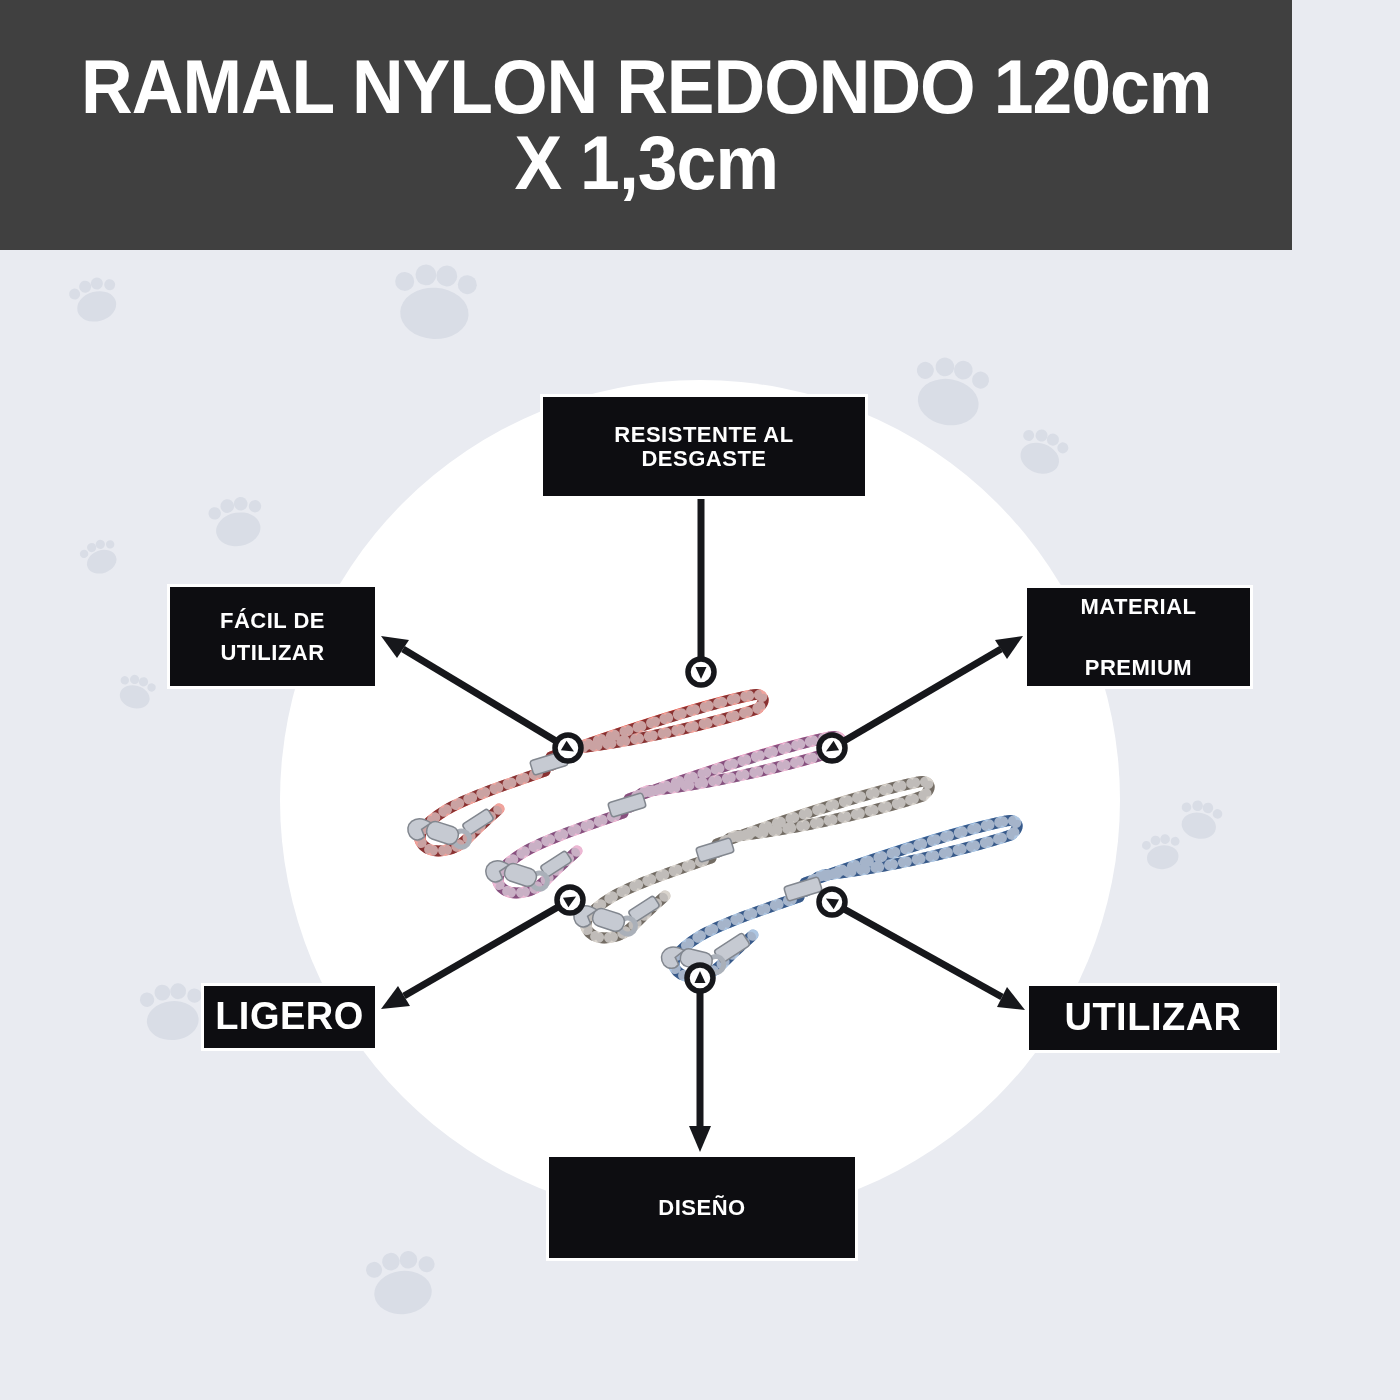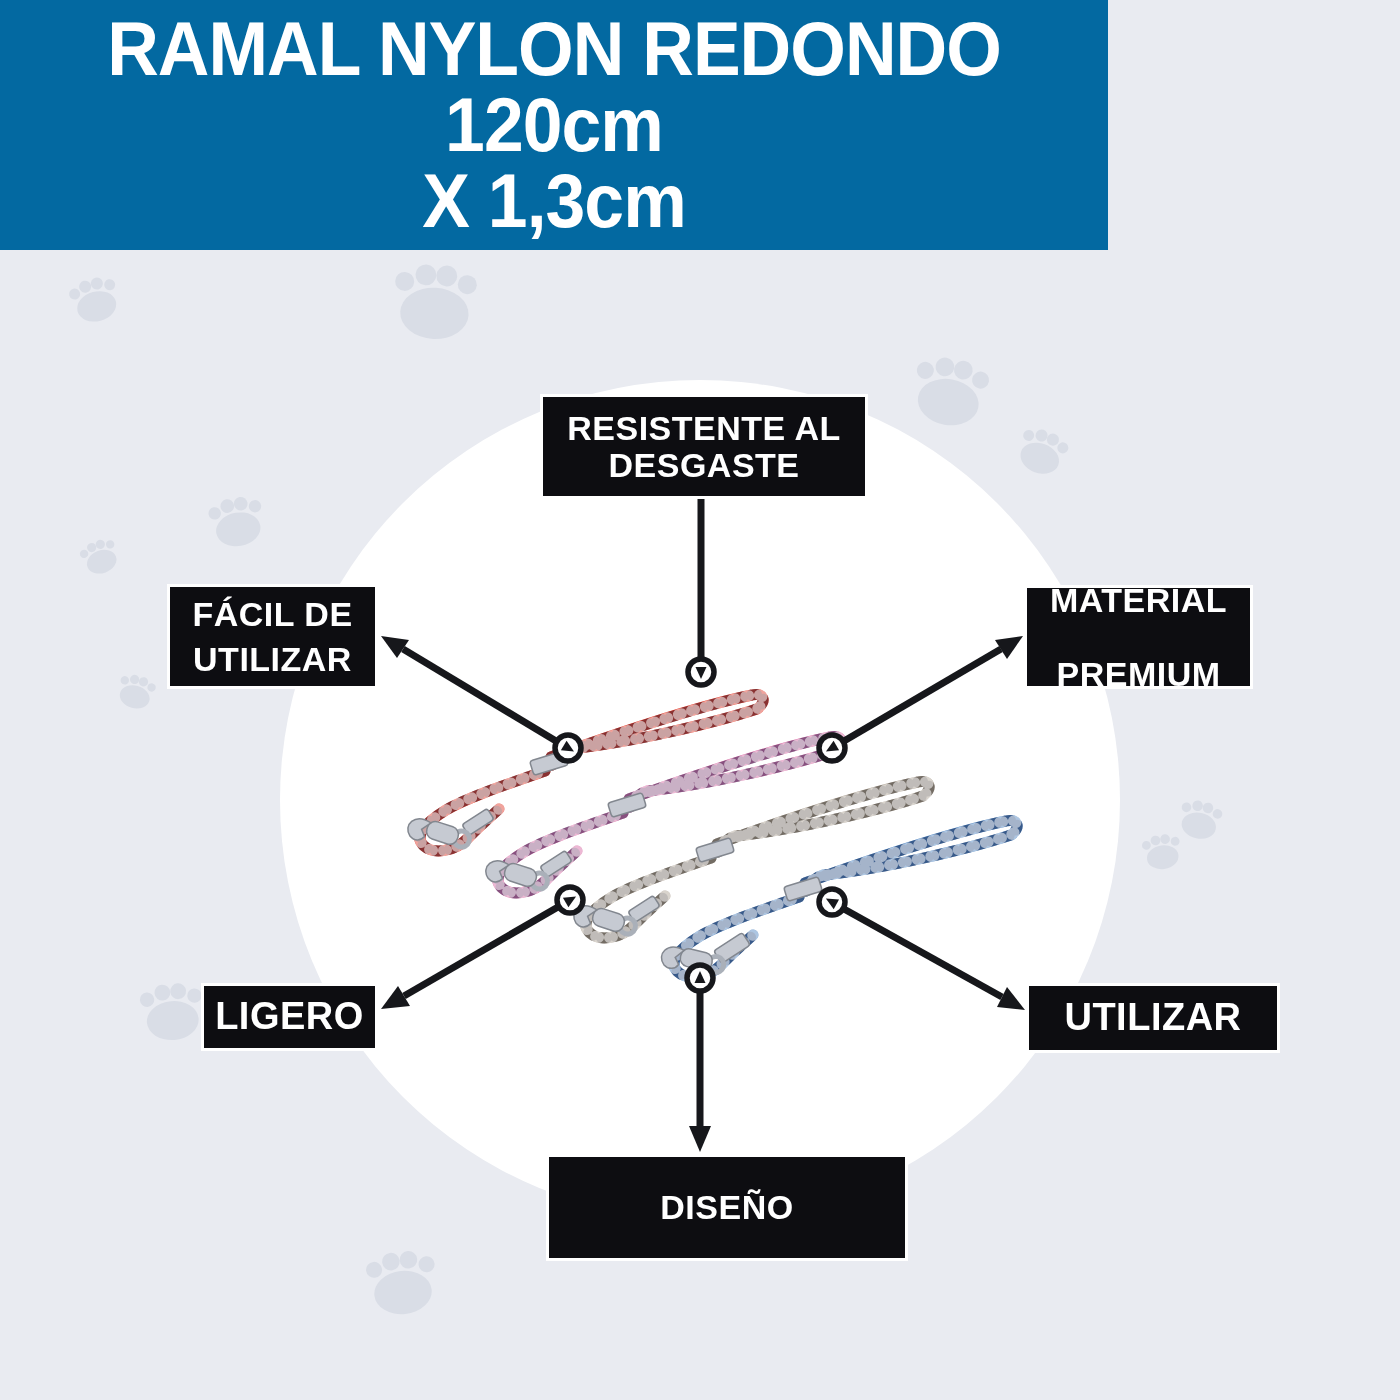--- a/index.html
+++ b/index.html
@@ -3,45 +3,45 @@
 <meta charset="utf-8">
 <style>
   html,body{margin:0;padding:0;}
   body{
     width:1400px;height:1400px;position:relative;overflow:hidden;
     background:#e9ebf1;
     font-family:"Liberation Sans", sans-serif;
   }
   
   .banner{
-    position:absolute;left:0;top:0;width:1108px;height:250px;
-    background:#0369a1;display:flex;align-items:center;justify-content:center;
+    position:absolute;left:0;top:0;width:1292px;height:250px;
+    background:#404040;display:flex;align-items:center;justify-content:center;
   }
   .banner h1{
     margin:0;color:#fff;font-weight:bold;text-align:center;
     font-size:76px;line-height:1.0;letter-spacing:-1px;
     transform:scaleX(0.94);transform-origin:center;
   }
   
   svg.stage{position:absolute;left:0;top:0;}
   
   .label{
     position:absolute;background:#0d0d11;border:3px solid #ffffff;
     box-sizing:border-box;color:#fff;font-weight:bold;
     display:flex;flex-direction:column;align-items:center;justify-content:center;
     text-align:center;
   }
-  .label .ln{display:block;font-size:34px;line-height:1.08;letter-spacing:0.5px;}
+  .label .ln{display:block;font-size:22px;line-height:1.08;letter-spacing:0.5px;}
   .label.single .ln{font-size:38px;}
   .lbl-wear    {left:540px; top:394px; width:328px; height:105px;}
   .lbl-easy    {left:167px; top:584px; width:211px; height:105px;gap:8px;}
   .lbl-material{left:1024px;top:585px; width:229px; height:104px;gap:37px;}
   .lbl-light   {left:201px; top:983px; width:177px; height:68px;}
   .lbl-durable {left:1026px;top:983px; width:254px; height:70px;}
-  .lbl-ergo    {left:546px; top:1154px;width:362px; height:107px;}
+  .lbl-ergo    {left:546px; top:1154px;width:312px; height:107px;}
 </style>
 </head>
 <body>
 
 <header class="banner">
   <h1>
     <span class="ln">RAMAL NYLON REDONDO 120cm</span><br>
     <span class="ln">X 1,3cm</span>
   </h1>
 </header>

